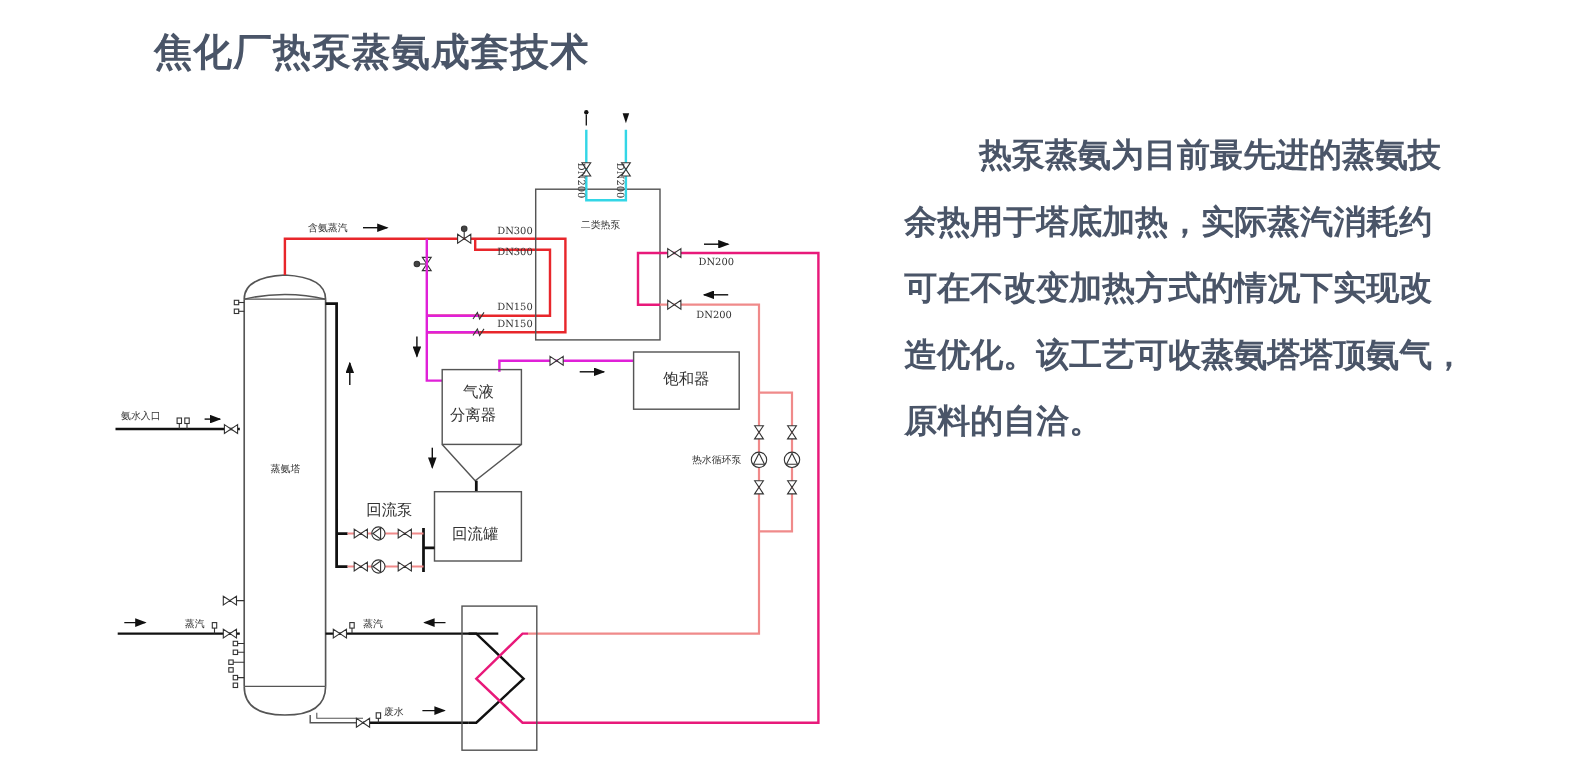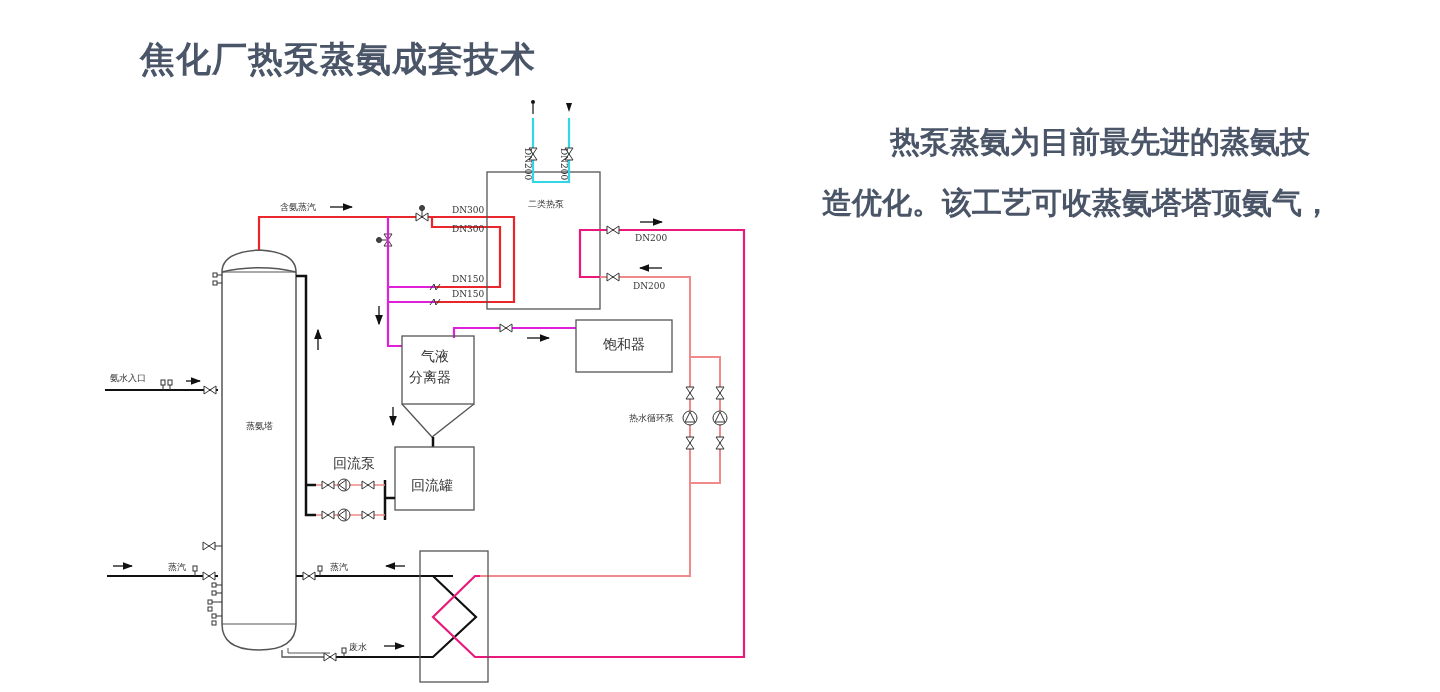--- a/index.html
+++ b/index.html
@@ -1,17 +1,17 @@
 <!DOCTYPE html>
 <html><head>
 <meta charset="utf-8">
 <style>
   html, body { margin:0; padding:0; background:#ffffff; }
   body { width:1440px; height:692px; position:relative; overflow:hidden; font-family:"DejaVu Sans", sans-serif; }
-  .title { position:absolute; left:140px; top:36px; font-size:35px; font-weight:bold; color:#4a5568; letter-spacing:1px; font-family:"DejaVu Sans", sans-serif; }
+  .title { position:absolute; left:140px; top:24px; font-size:35px; font-weight:bold; color:#4a5568; letter-spacing:1px; font-family:"DejaVu Sans", sans-serif; }
   #diagram { position:absolute; left:0; top:0; }
   .desc { position:absolute; left:822px; top:112px; width:600px; font-size:30px; font-weight:bold; color:#4a5568; line-height:60.5px; font-family:"DejaVu Sans", sans-serif; }
   .desc .line { white-space:nowrap; display:block; }
   .desc .line.indent { padding-left:68px; }
   svg text { font-family:"DejaVu Sans", sans-serif; }
   .lbl-small { font-size:9px; fill:#333; }
   .lbl-dn { font-family:"DejaVu Serif", serif; font-size:9px; fill:#333; }
   .lbl-big { font-size:14px; fill:#333; }
 </style>
 </head>
@@ -230,14 +230,17 @@
 
   <g>
     <rect x="420" y="551" width="68" height="131" fill="none" stroke="#555" stroke-width="1.3"></rect>
     <polyline points="426,576 433,576 476,617 433,657 426,657" fill="none" stroke="#111" stroke-width="2.2"></polyline>
     <polyline points="480,576 475,576 433,617 475,657 480,657" fill="none" stroke="#e8197a" stroke-width="2.2"></polyline>
   </g>
 </svg>
 
 <div class="desc">
   <span class="line indent">热泵蒸氨为目前最先进的蒸氨技</span>
+  <span class="line">余热用于塔底加热，实际蒸汽消耗约</span>
+  <span class="line">可在不改变加热方式的情况下实现改</span>
   <span class="line">造优化。该工艺可收蒸氨塔塔顶氨气，</span>
+  <span class="line">原料的自洽。</span>
 </div>
 
 </body></html>

